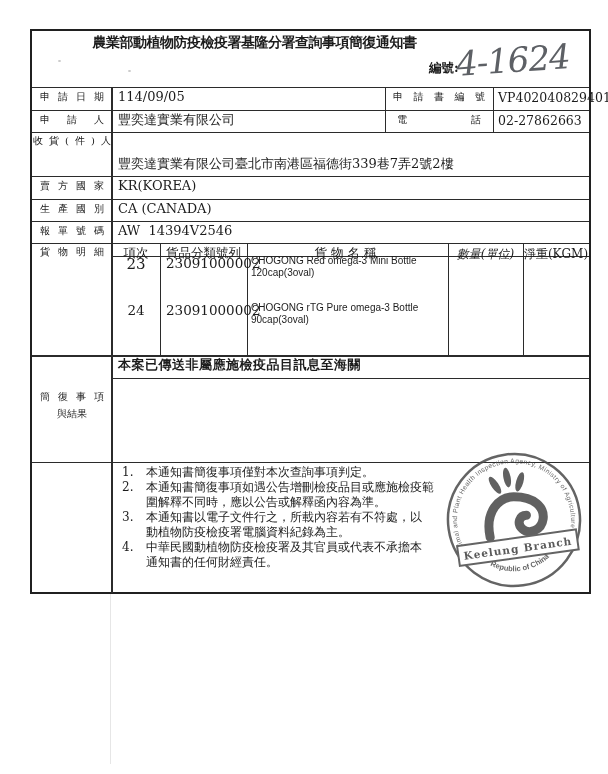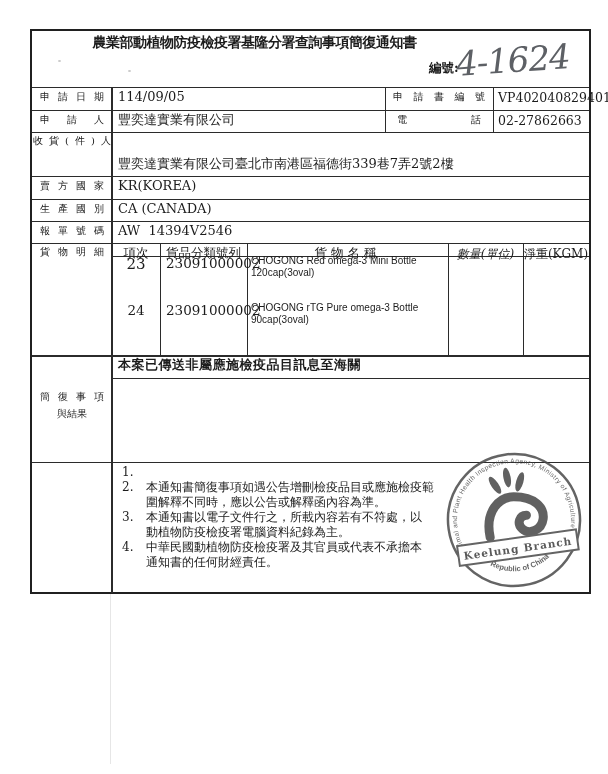--- a/index.html
+++ b/index.html
@@ -99,20 +99,21 @@
   <span class="t mono" style="left:251px;top:302px;">CHOGONG rTG Pure omega-3 Bottle</span>
   <span class="t mono" style="left:251px;top:314px;">90cap(3oval)</span>
 
   <span class="t bold" style="left:118px;top:358px;letter-spacing:0.5px;">本案已傳送非屬應施檢疫品目訊息至海關</span>
   <span class="lab" style="left:40px;top:390px;width:64px;">簡復事項</span>
   <span class="lab ctr" style="left:40px;top:407px;width:64px;">與結果</span>
 
   <div style="position:absolute;left:122px;top:465px;width:340px;">
     <div class="note">
       <span class="note-num">1.</span>
+      <span class="note-text">本通知書簡復事項僅對本次查詢事項判定。</span>
     </div>
     <div class="note">
       <span class="note-num">2.</span>
       <span class="note-text">本通知書簡復事項如遇公告增刪檢疫品目或應施檢疫範圍解釋不同時，應以公告或解釋函內容為準。</span>
     </div>
     <div class="note w23">
       <span class="note-num">3.</span>
       <span class="note-text">本通知書以電子文件行之，所載內容若有不符處，以動植物防疫檢疫署電腦資料紀錄為主。</span>
     </div>
     <div class="note w23">

